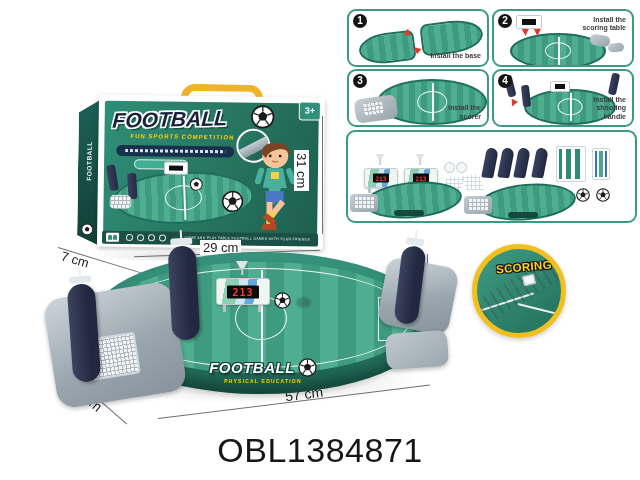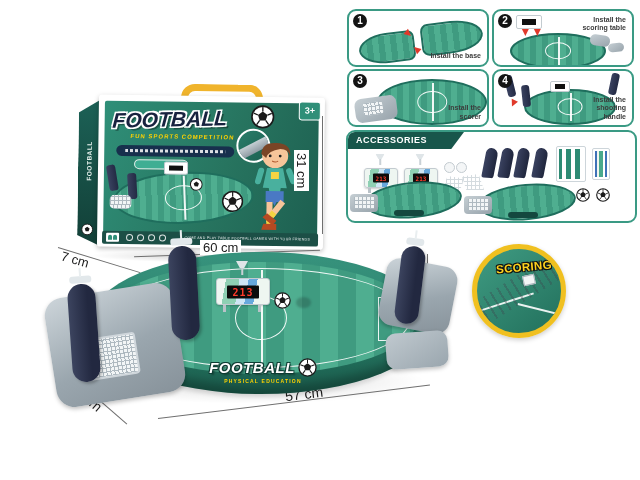--- a/index.html
+++ b/index.html
@@ -200,23 +200,20 @@
         </div>
       <div class="mini-hdl" style="left:12px;top:4px;width:8px;height:22px;transform:rotate(-14deg);"></div>
       <div class="mini-hdl" style="left:28px;top:14px;width:8px;height:22px;transform:rotate(-6deg);"></div>
       <div class="mini-hdl" style="right:14px;top:2px;width:8px;height:22px;transform:rotate(12deg);"></div>
       <span class="tri" style="left:16px;top:28px;transform:rotate(115deg);">▶</span>
     </div>
     <span class="step-label" style="right:6px;bottom:4px;">Install the shooting handle</span>
   </div>
 
   <div id="acc">
-    <div class="acc-head">
-      <span>ACCESSORIES</span>
-    </div>
 
     <div class="sb" style="left:16px;top:36px;width:32px;">
       <span class="sb-ant"></span>
         <span class="sb-trophy"></span>
       <div class="sb-panel" style="width:32px;height:18px;">
         <span class="sb-disp" style="width:16px;height:9px;font-size:6px;line-height:9px;">213</span>
       </div>
       <span class="sb-leg" style="left:4px;"></span>
         <span class="sb-leg" style="right:4px;"></span>
     </div>
@@ -373,21 +370,21 @@
         <span class="ring" style="left:24px;"></span>
         <span class="ring" style="left:35px;"></span>
         <span class="ring" style="left:46px;"></span>
         <span class="ring" style="left:57px;"></span>
         <span class="ftext">COME AND PLAY TABLE FOOTBALL GAMES WITH YOUR FRIENDS</span>
       </div>
     </div>
   </div>
 
   <span class="dim-line" style="left:134px;top:253px;width:186px;transform:rotate(-2deg);"></span>
-  <span class="dim-label" style="left:200px;top:240px;">60 cm</span>
+  <span class="dim-label" style="left:200px;top:240px;">29 cm</span>
   <span class="dim-line" style="left:58px;top:247px;width:86px;transform:rotate(17deg);transform-origin:left center;"></span>
   <span class="dim-label" style="left:58px;top:252px;transform:rotate(16deg);background:transparent;">7 cm</span>
   <span class="dim-vline" style="left:322px;top:116px;height:118px;"></span>
   <span class="dim-label vert" style="left:294px;top:150px;">31 cm</span>
 
   <div id="tablefig">
     <span class="tb-shadow"></span>
     <div class="tb-rim"></div>
     <div class="tb-field stripes-lg">
       <span class="fl-bound"></span>
@@ -457,15 +454,16 @@
 
   <div id="scorebadge">
     <span class="scb-line" style="left:2px;top:52px;width:56px;height:2px;transform:rotate(-18deg);"></span>
     <span class="scb-line" style="left:40px;top:60px;width:50px;height:2px;transform:rotate(14deg);"></span>
     <span class="scb-ramp"></span>
     <span class="scb-cube"></span>
     <span class="scb-label">SCORING</span>
   </div>
 
   <div id="footer">
+    <span>OBL1384871</span>
   </div>
 
 </div>
 
 </body></html>

